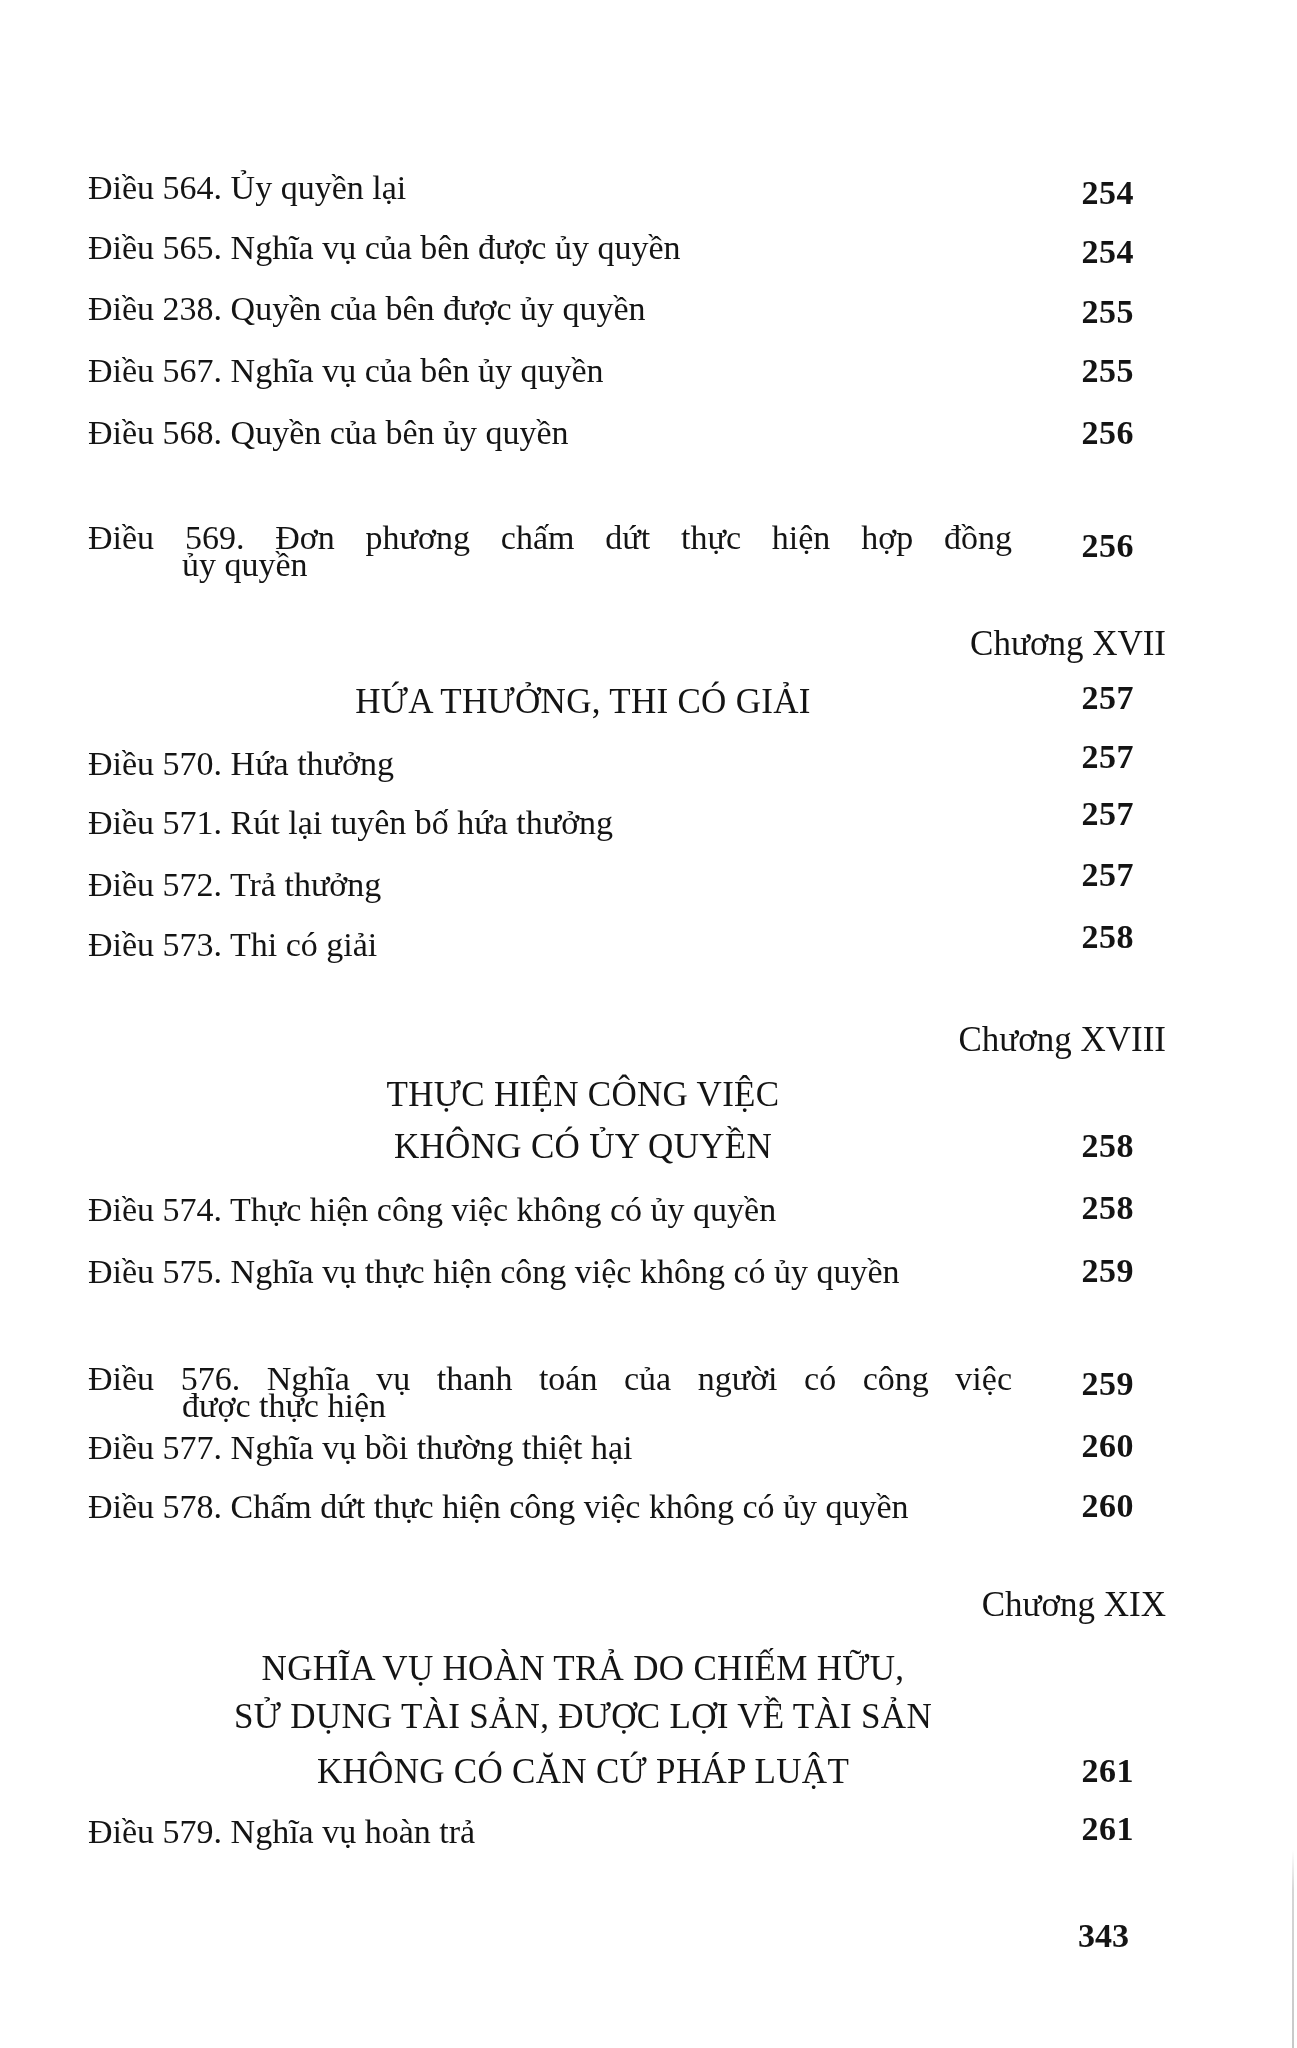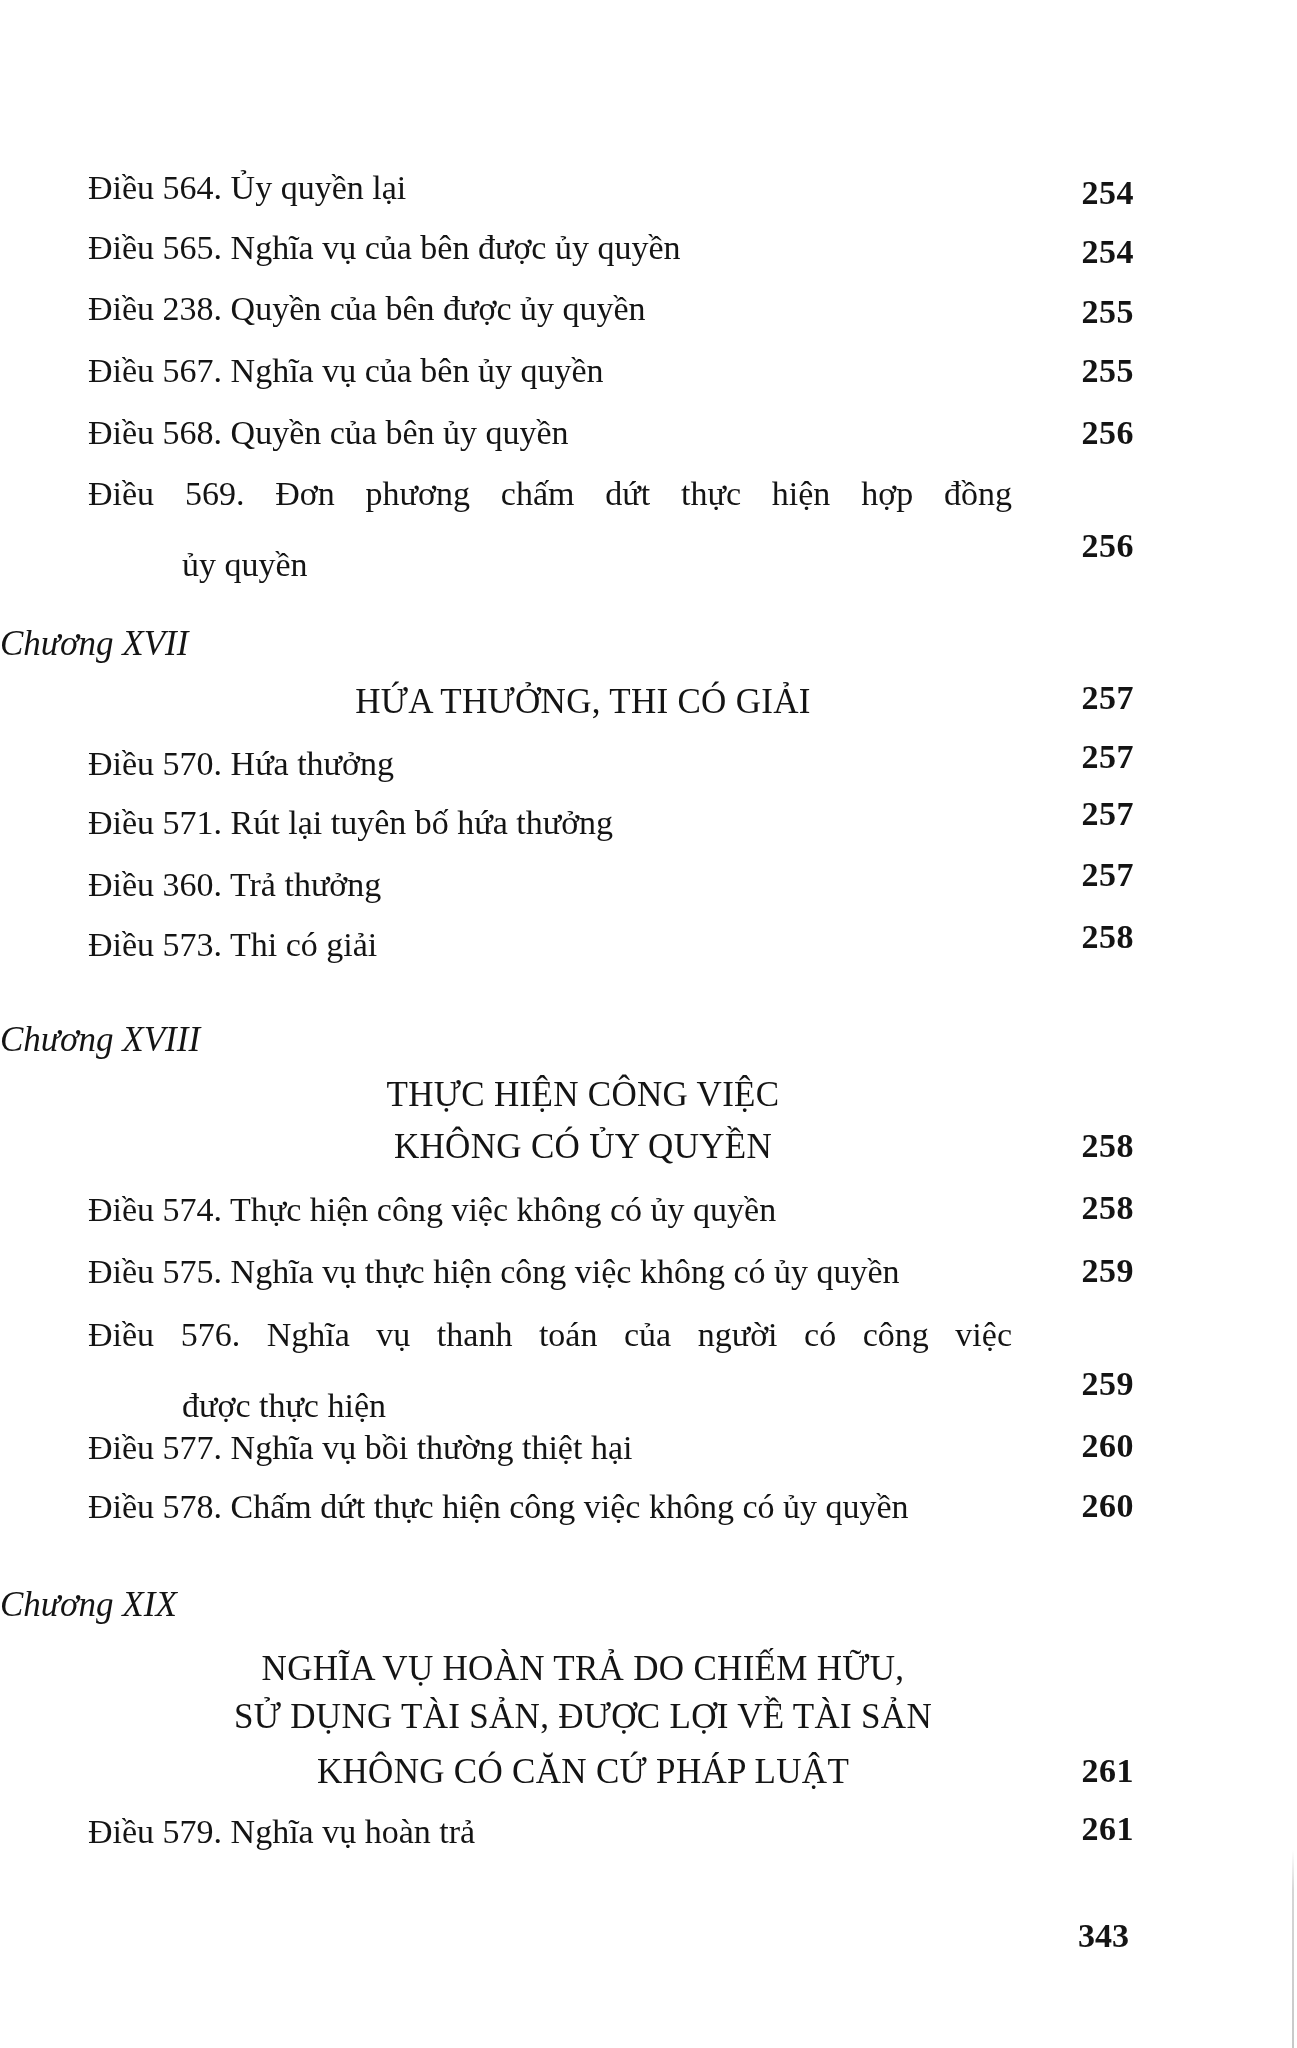--- a/index.html
+++ b/index.html
@@ -3,25 +3,25 @@
 <meta charset="utf-8">
 <style>
   html, body { margin: 0; padding: 0; background: #ffffff; }
   body { width: 1297px; height: 2048px; position: relative; overflow: hidden;
          font-family: "Liberation Serif", "DejaVu Serif", serif; color: #141414; }
   .page { position: absolute; left: 0; top: 0; width: 1297px; height: 2048px; background: #ffffff; }
   .page-edge { position: absolute; left: 1292px; top: 1850px; width: 2px; height: 198px;
                background: linear-gradient(#ffffff, #d6d6d6 20%, #c8c8c8); }
   .ln { position: absolute; white-space: nowrap; font-size: 34px; line-height: 1; }
   .entry-text { left: 88px; }
-  .entry-text.justify { width: 924px; text-align: justify; text-align-last: justify; }
+  .entry-text.justify { width: 924px; text-align: justify; text-align-last: justify; margin-top: 44px; }
   .cont { left: 182px; margin-top: 21px; }
   .pg { position: absolute; right: 163px; font-size: 34px; line-height: 1; text-align: right;
         font-weight: 700; letter-spacing: 0.5px; }
-  .chap-label { font-style: italic; font-size: 35px; left: 0; width: 1166px; text-align: left; }
+  .chap-label { font-size: 35px; left: 0; width: 1166px; text-align: right; }
   .chap-title { font-size: 35px; left: 0; width: 1166px; text-align: center; letter-spacing: 0.3px; }
   .footer-num { position: absolute; right: 168px; font-size: 34px; line-height: 1; font-weight: 700; text-align: center; }
   .entry { position: absolute; left: 0; top: 0; width: 1297px; }
   .chapter { position: absolute; left: 0; top: 0; width: 1297px; }
 </style>
 </head>
 <body>
 
 <div class="page">
   <div class="page-edge"></div>
@@ -59,21 +59,21 @@
   </div>
   <div class="entry">
     <div class="ln entry-text" style="top:747px">Điều 570. Hứa thưởng</div>
     <div class="pg" style="top:740px">257</div>
   </div>
   <div class="entry">
     <div class="ln entry-text" style="top:806px">Điều 571. Rút lại tuyên bố hứa thưởng</div>
     <div class="pg" style="top:797px">257</div>
   </div>
   <div class="entry">
-    <div class="ln entry-text" style="top:868px">Điều 360. Trả thưởng</div>
+    <div class="ln entry-text" style="top:868px">Điều 572. Trả thưởng</div>
     <div class="pg" style="top:858px">257</div>
   </div>
   <div class="entry">
     <div class="ln entry-text" style="top:928px">Điều 573. Thi có giải</div>
     <div class="pg" style="top:920px">258</div>
   </div>
 
   <div class="chapter">
     <div class="ln chap-label" style="top:1022px">Chương XVIII</div>
     <div class="ln chap-title" style="top:1077px">THỰC HIỆN CÔNG VIỆC</div>

